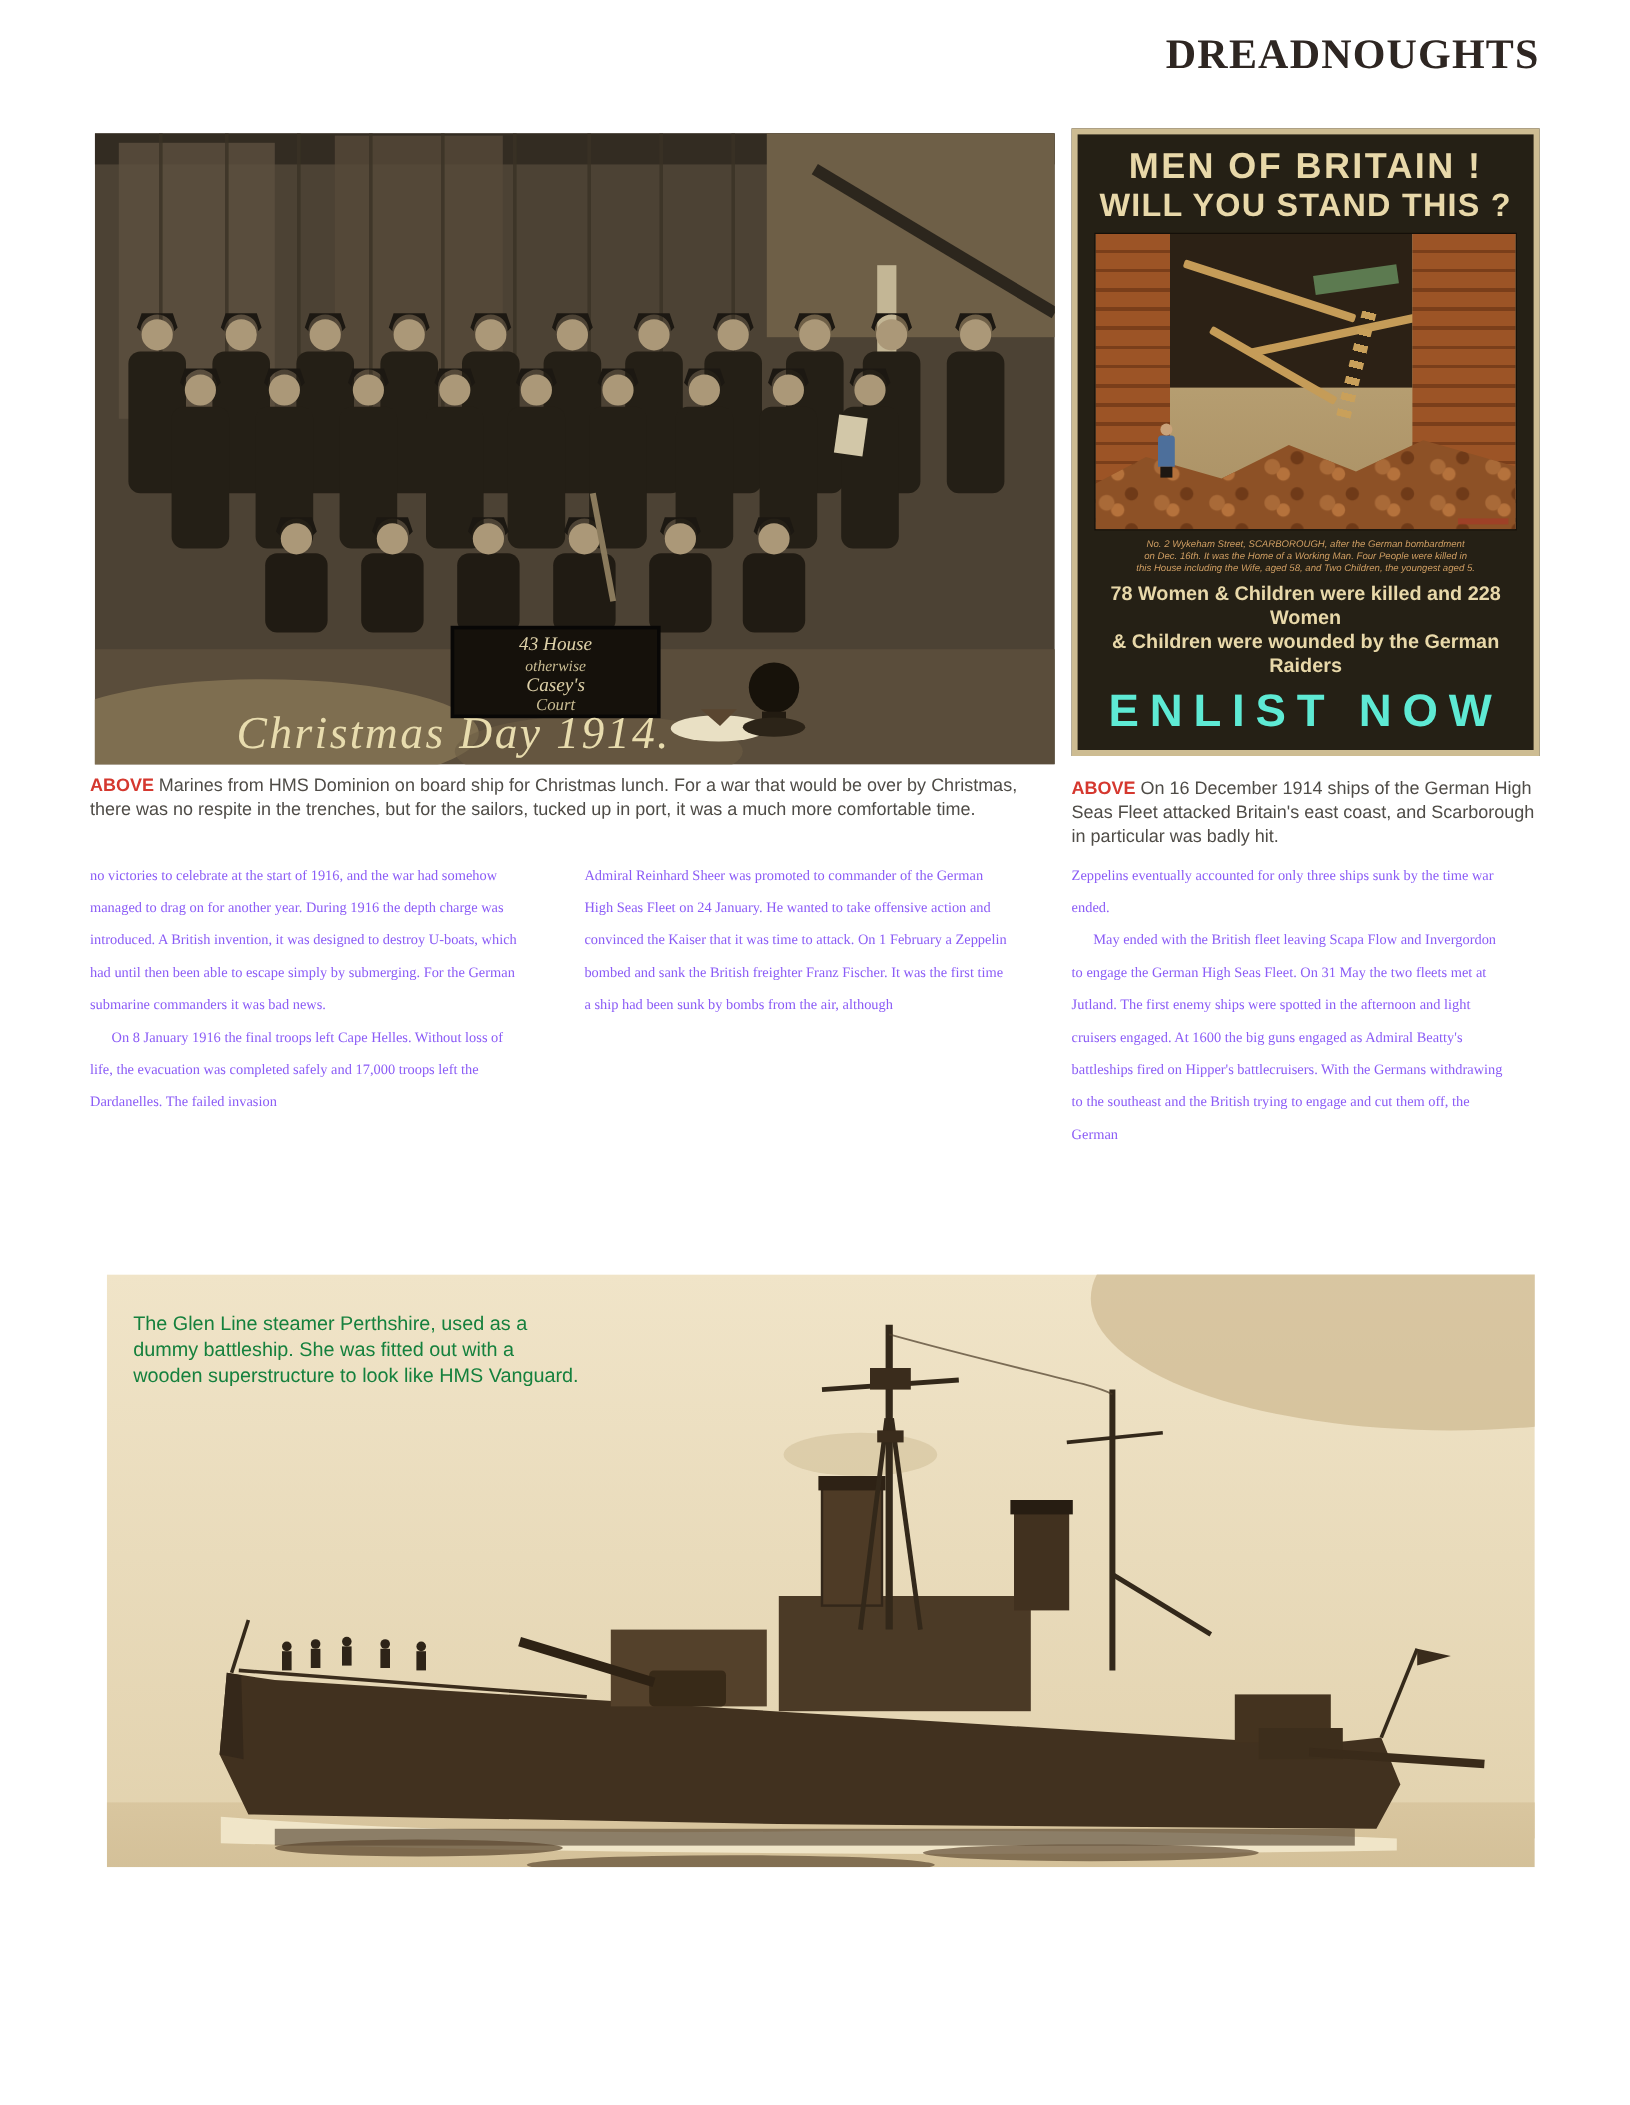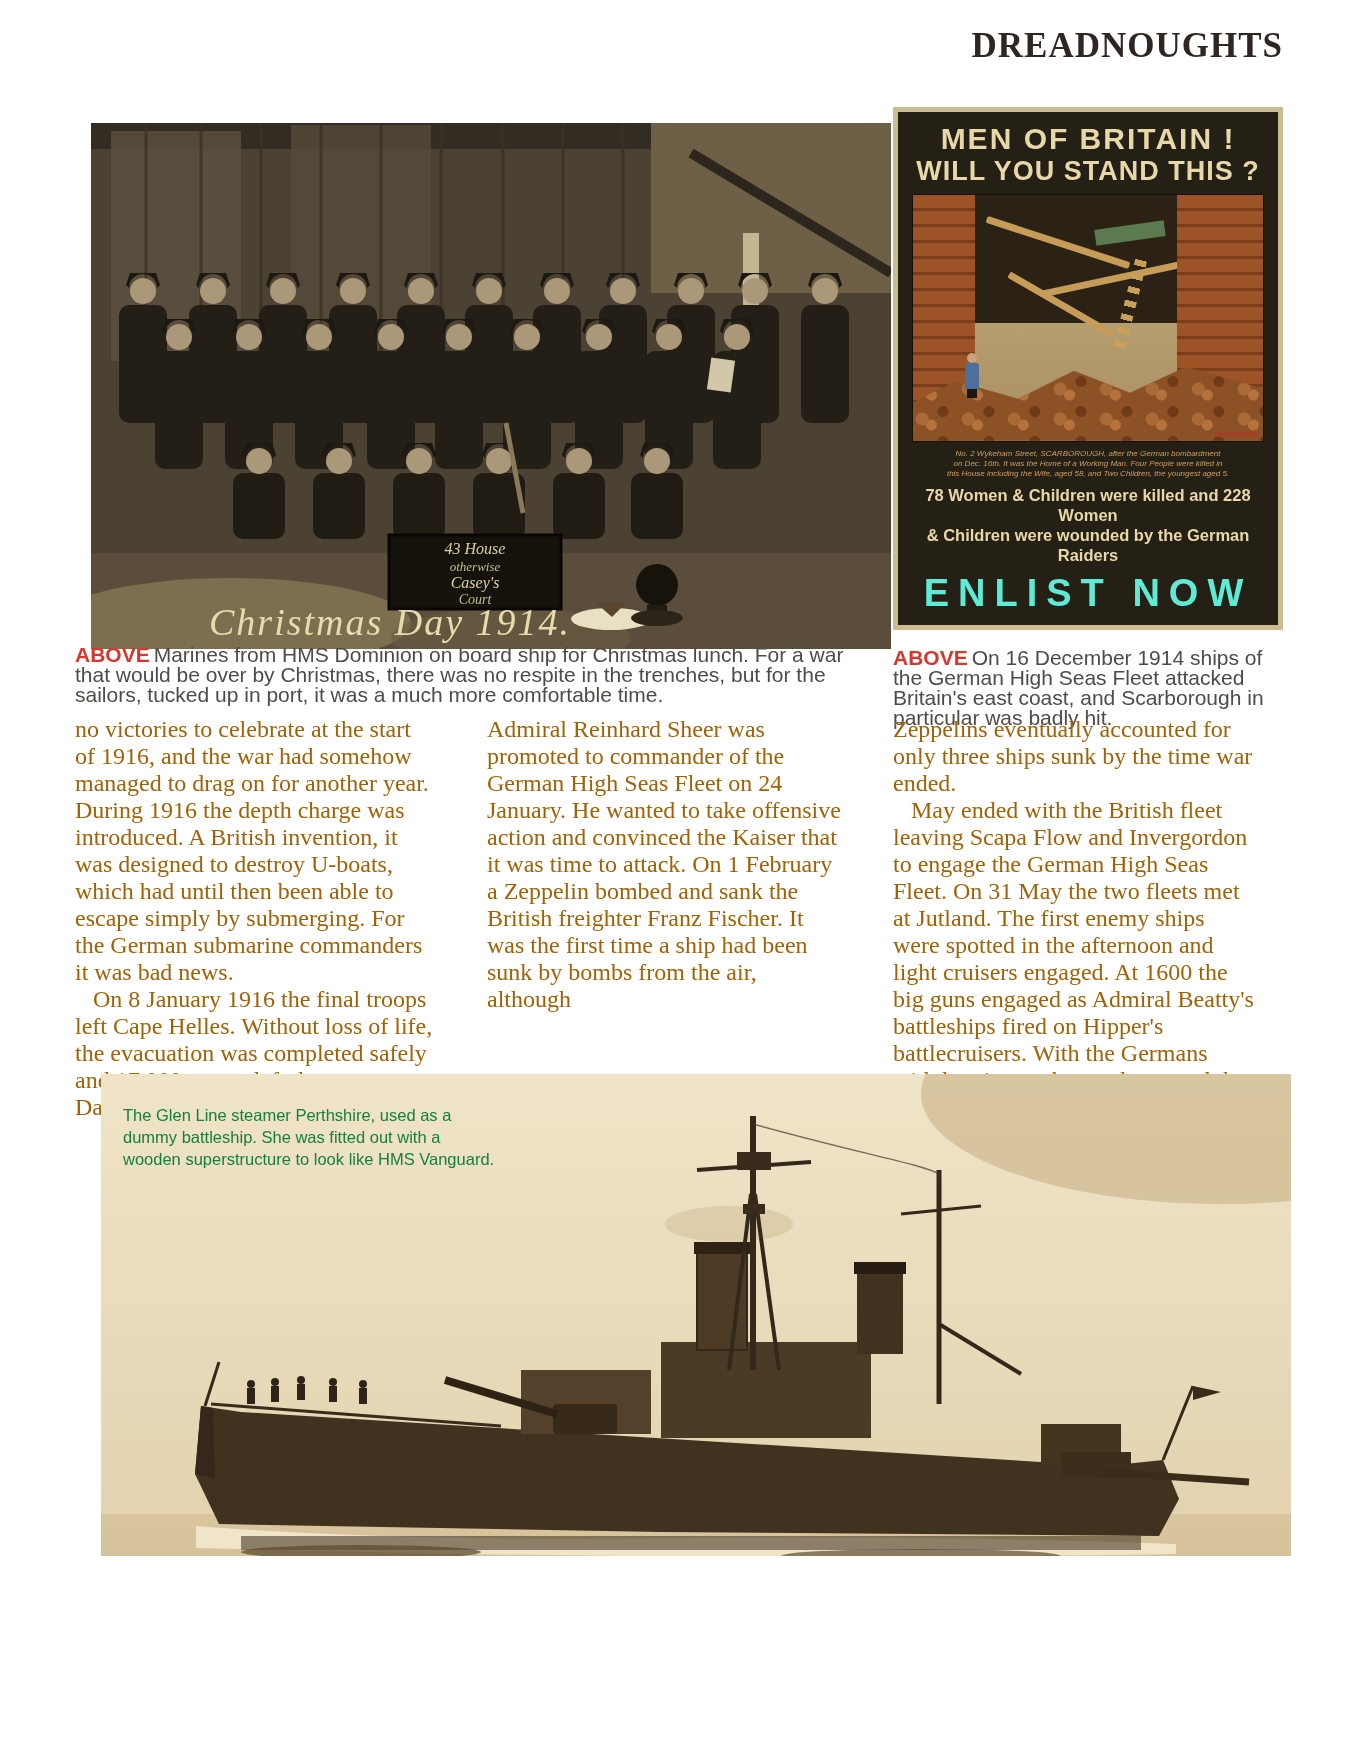--- a/index.html
+++ b/index.html
@@ -4,21 +4,21 @@
 <style>
   html,body{margin:0;padding:0;background:#ffffff;}
   .page{position:relative;width:1358px;height:1556px;background:#ffffff;overflow:hidden;
         font-family:"Liberation Sans",sans-serif;}
 
   
   .header-title{position:absolute;top:26px;left:0;width:1283px;text-align:right;
     font-family:"Liberation Serif",serif;font-weight:bold;font-size:35px;letter-spacing:1px;color:#2e2622;}
 
   
-  figure{margin:16px;padding:0;}
+  figure{margin:4px;padding:0;}
   .photo-left{position:absolute;left:75px;top:107px;width:800px;height:526px;}
   .photo-left svg,.photo-bottom svg{display:block;width:100%;height:100%;}
 
   .poster{position:absolute;left:893px;top:107px;width:390px;height:523px;box-sizing:border-box;
     background:#252015;border:5px solid #cdbc92;display:flex;flex-direction:column;align-items:center;}
   .poster-headline{margin-top:10px;text-align:center;color:#e8d8a9;font-weight:bold;line-height:1.12;}
   .ph1{font-size:30px;letter-spacing:2px;}
   .ph2{font-size:27px;letter-spacing:1px;}
   .illus{position:relative;width:350px;height:246px;margin-top:8px;border:1px solid #140f09;
     background:linear-gradient(#c3ad7f,#a98f63);overflow:hidden;}
@@ -42,27 +42,27 @@
   .il-girl{position:absolute;left:52px;bottom:52px;width:14px;height:26px;background:#4d6f9b;border-radius:3px 3px 0 0;}
   .il-girl::before{content:"";position:absolute;top:-10px;left:2px;width:10px;height:10px;border-radius:50%;background:#c9a27a;}
   .il-girl::after{content:"";position:absolute;bottom:-9px;left:2px;width:10px;height:9px;background:#1d1712;}
   .il-credit{position:absolute;right:6px;bottom:4px;width:42px;height:5px;background:#a33d28;opacity:.8;}
   .poster-small{margin-top:7px;text-align:center;color:#cf9e63;font-style:italic;font-weight:normal;
     font-size:8px;line-height:10px;}
   .poster-stat{margin-top:6px;text-align:center;color:#e8d8a9;font-weight:bold;font-size:16.5px;line-height:20px;}
   .poster-enlist{margin-top:7px;color:#5eead4;font-weight:bold;font-size:38px;letter-spacing:9px;}
 
   
-  .caption{position:absolute;font-size:21px;line-height:20px;color:#4f4c47;}
+  .caption{position:absolute;font-size:15px;line-height:20px;color:#4f4c47;}
   .caption-left{left:75px;top:645px;width:795px;}
   .caption-right{left:893px;top:648px;width:392px;}
   .cap-label{color:#d5382f;font-weight:bold;margin-right:4px;}
 
   
-  .col{position:absolute;top:716px;font-family:"Liberation Serif",serif;font-size:24px;line-height:27px;color:#a16207;}
+  .col{position:absolute;top:716px;font-family:"Liberation Serif",serif;font-size:12px;line-height:27px;color:#8b5cf6;}
   .col p{margin:0;}
   .col p + p{text-indent:18px;}
   .col-1{left:75px;width:358px;}
   .col-2{left:487px;width:356px;}
   .col-3{left:893px;width:364px;}
 
   .photo-bottom{position:absolute;left:85px;top:1058px;width:1190px;height:600px;z-index:1;}
   .photo-caption{position:absolute;left:22px;top:30px;width:372px;font-size:16.5px;line-height:22px;color:#15803d;}
 
   

